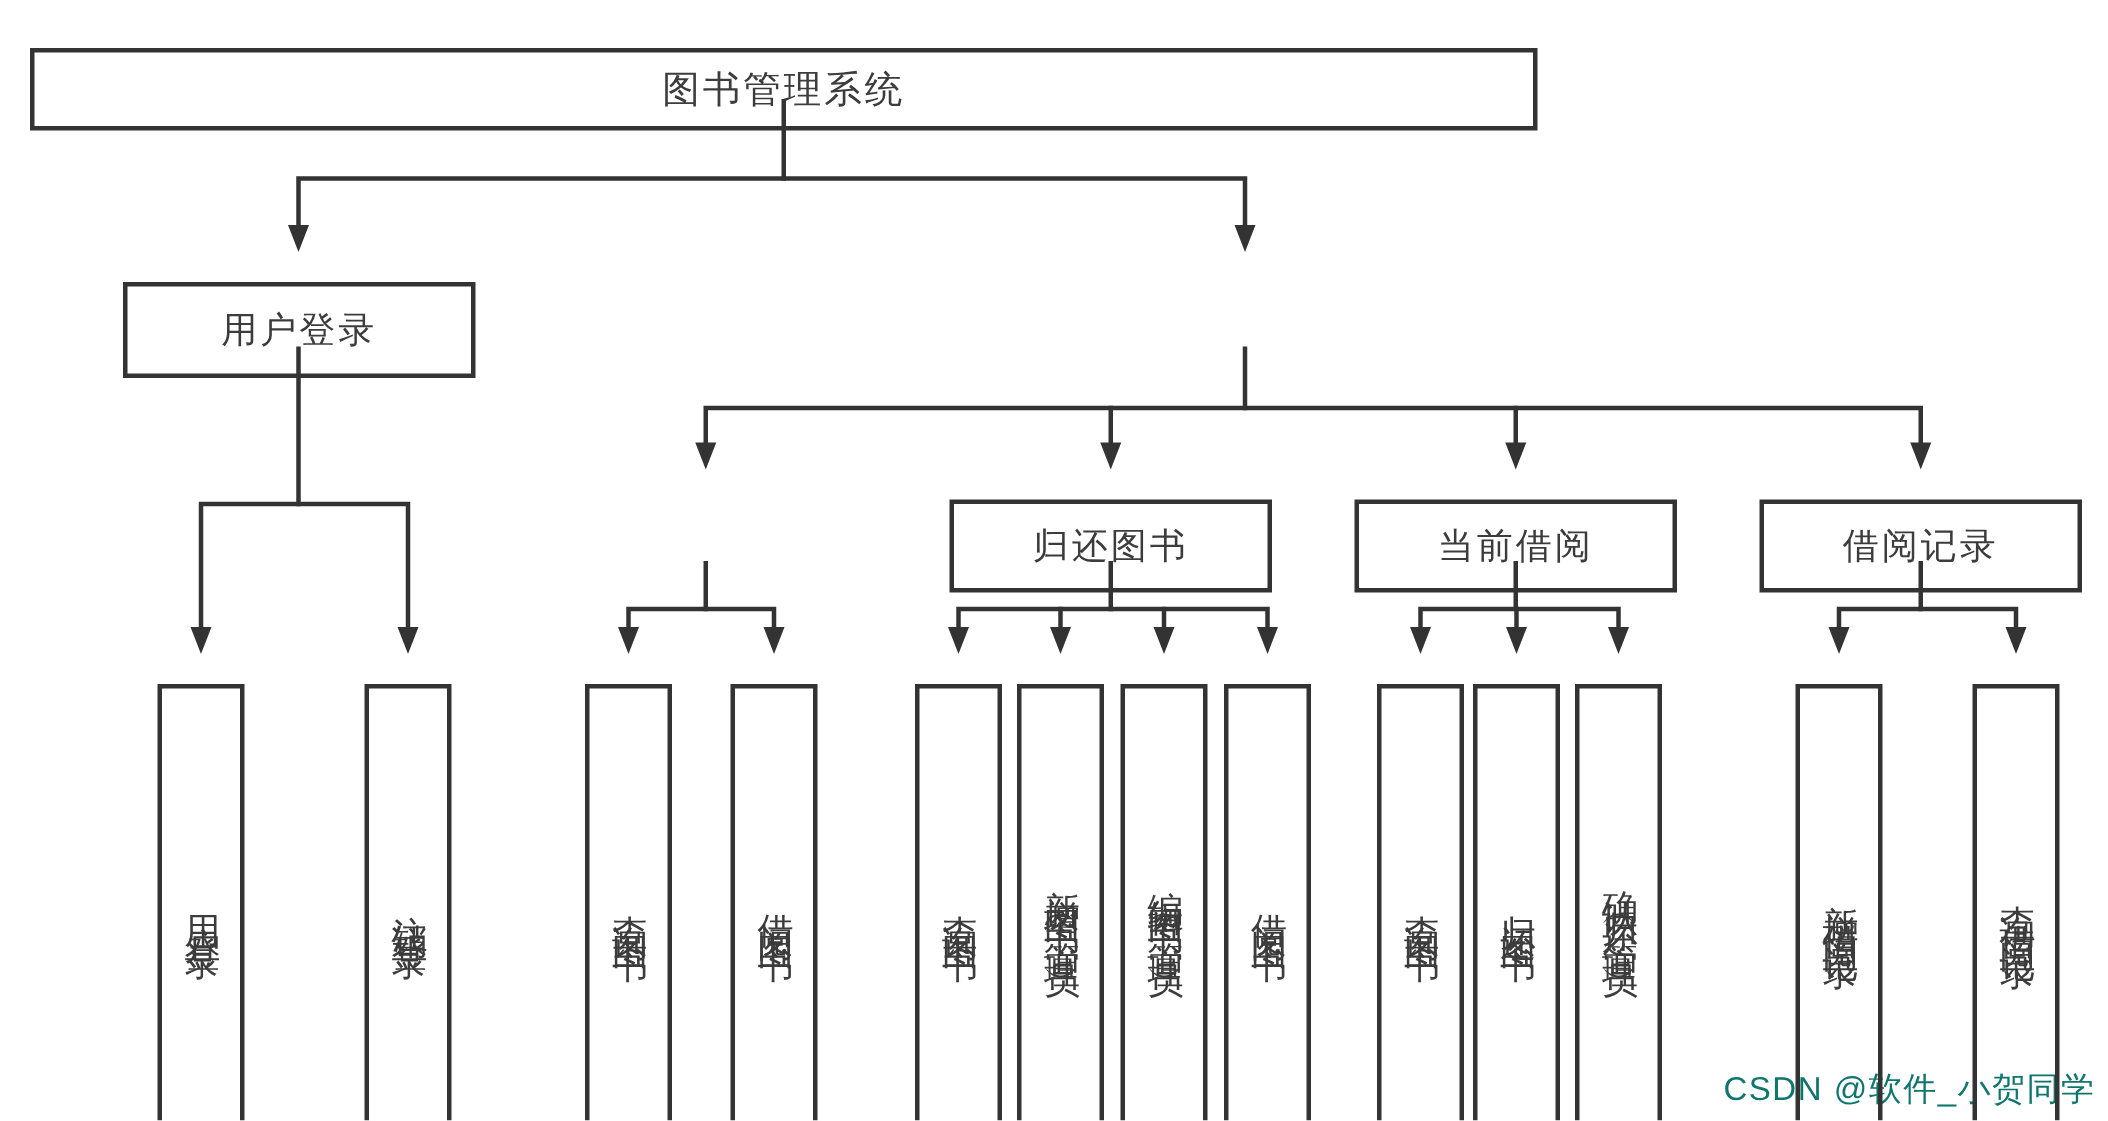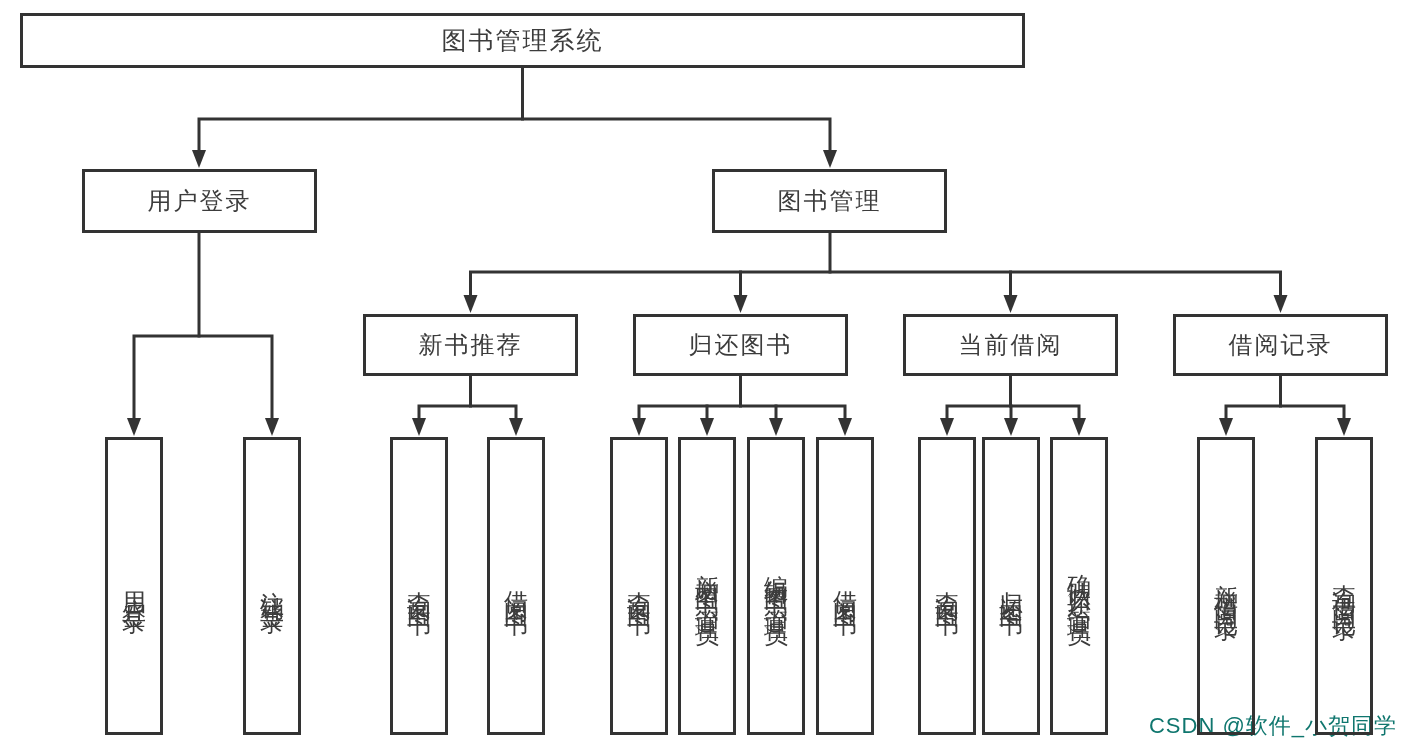--- a/index.html
+++ b/index.html
@@ -24,20 +24,21 @@
   .node {
     position: absolute;
     box-sizing: border-box;
     border: 3px solid #333333;
     background: transparent;
     display: flex;
     align-items: center;
     justify-content: center;
     color: #3c3c3c;
     z-index: 3;
+    margin-top: 19px;
   }
   .node.h span {
     font-size: 24px;
     letter-spacing: 2px;
     white-space: nowrap;
   }
   .node.root span {
     font-size: 25px;
   }
   .node.v {
@@ -131,27 +132,21 @@
     </g>
   </svg>
 
   <div class="node h root" style="left:20px;top:13px;width:1005px;height:55px">
     <span>图书管理系统</span>
   </div>
 
   <div class="node h" style="left:82px;top:169px;width:235px;height:64px">
     <span>用户登录</span>
   </div>
-  <div class="node h" style="left:712px;top:169px;width:235px;height:64px">
-    <span>图书管理</span>
-  </div>
-
-  <div class="node h" style="left:363px;top:314px;width:215px;height:62px">
-    <span>新书推荐</span>
-  </div>
+
   <div class="node h" style="left:633px;top:314px;width:215px;height:62px">
     <span>归还图书</span>
   </div>
   <div class="node h" style="left:1173px;top:314px;width:215px;height:62px">
     <span>借阅记录</span>
   </div>
   <div class="node h" style="left:903px;top:314px;width:215px;height:62px">
     <span>当前借阅</span>
   </div>
 

